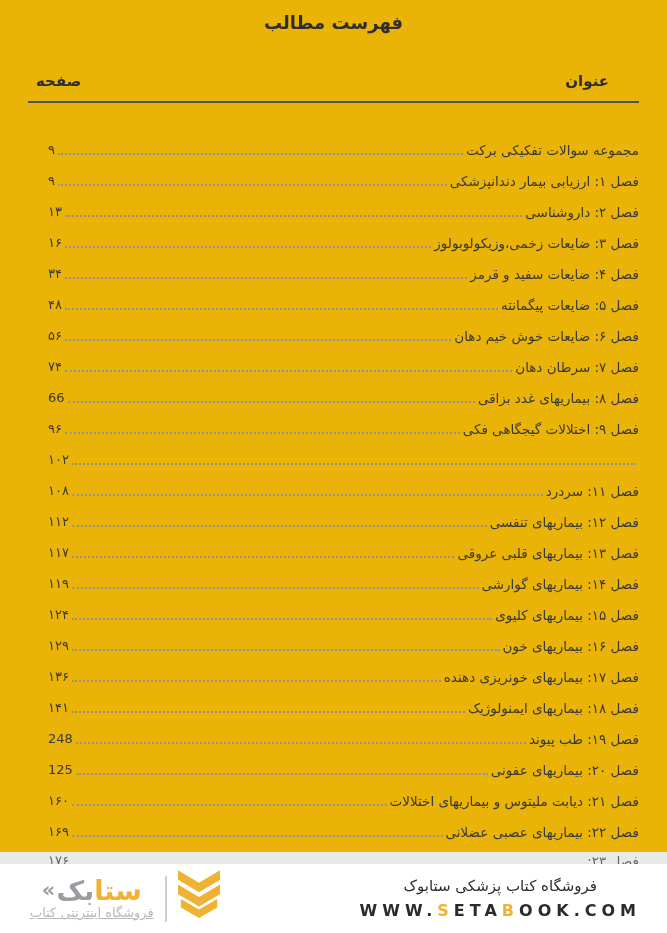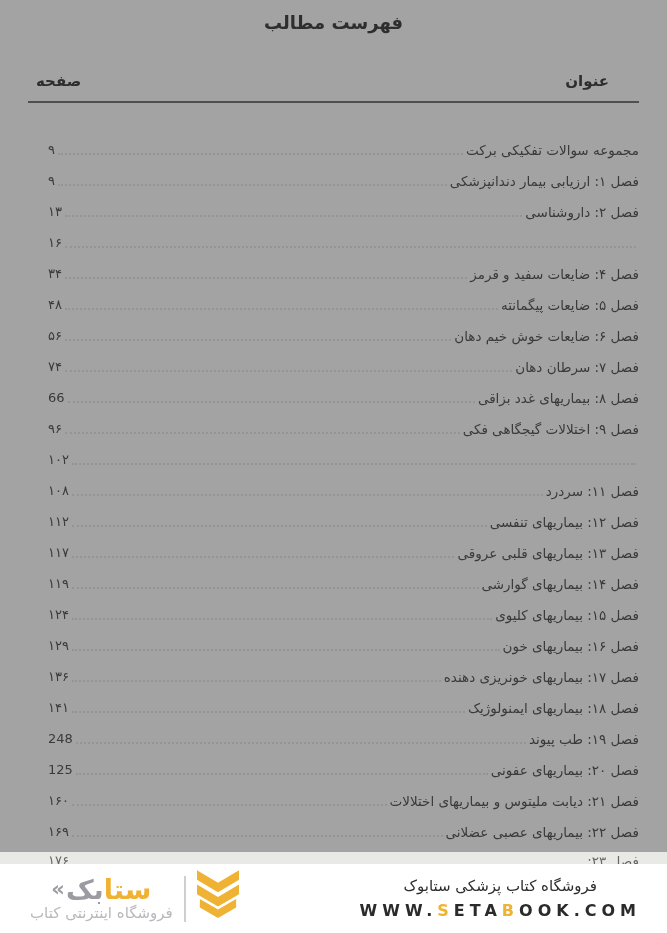--- a/index.html
+++ b/index.html
@@ -1,18 +1,18 @@
 <!DOCTYPE html>
 <html lang="fa"><head>
 <meta charset="utf-8">
 <style>
   html,body{margin:0;padding:0;}
   body{width:667px;height:933px;background:#fbfbf9;overflow:hidden;
        font-family:"DejaVu Sans", sans-serif;}
-  .page{position:relative;width:667px;height:933px;background:#a3a3a3;}
+  .page{position:relative;width:667px;height:933px;background:#eab308;}
 
   
   .doc-title{padding-top:12px;text-align:center;font-size:18px;font-weight:700;color:#2e2e2e;}
 
   
   .toc-head{position:absolute;top:72px;left:28px;right:28px;direction:rtl;
             display:flex;justify-content:space-between;align-items:flex-end;
             font-weight:700;font-size:15px;color:#2d2d2d;
             padding:0 30px 0 8px;box-sizing:border-box;}
   .rule{position:absolute;top:101px;left:28px;right:28px;border-top:2px solid #4f4f4f;}
@@ -34,21 +34,21 @@
   
   .footer{position:absolute;bottom:0;left:0;right:0;height:69px;background:#ffffff;
           display:flex;align-items:center;justify-content:space-between;
           padding:0 26px 0 30px;box-sizing:border-box;direction:ltr;}
   .logo{display:flex;align-items:center;gap:11px;}
   .wordmark-block{display:flex;flex-direction:column;align-items:center;}
   .wordmark{display:flex;align-items:center;font-weight:700;font-size:27px;line-height:1;}
   .wordmark .guill{color:#9b9ba1;font-size:21px;margin-right:1px;font-weight:700;}
   .wordmark .gray{color:#9b9ba1;}
   .wordmark .accent{color:#F0B232;}
-  .tagline{font-size:15px;color:#b8b8bd;margin-top:1px;direction:rtl;}
+  .tagline{font-size:13px;color:#b8b8bd;margin-top:1px;direction:rtl;text-decoration:underline;}
   .logo-divider{width:2px;height:46px;background:#cfcfd3;}
   .footer-right{display:flex;flex-direction:column;align-items:center;}
   .store-line{direction:rtl;font-size:15px;color:#2d2d2d;}
   .url{margin-top:6px;font-weight:700;font-size:16px;letter-spacing:5px;color:#2b2b2b;
        white-space:nowrap;}
   .url .accent{color:#F0B232;}
 </style>
 </head>
 <body>
 
@@ -73,20 +73,21 @@
       <span class="t">فصل ۱: ارزیابی بیمار دندانپزشکی</span>
       <span class="leader"></span>
       <span class="pg">۹</span>
     </div>
       <div class="toc-row">
       <span class="t">فصل ۲: داروشناسی</span>
       <span class="leader"></span>
       <span class="pg">۱۳</span>
     </div>
       <div class="toc-row">
+      <span class="t">فصل ۳: ضایعات زخمی،وزیکولوبولوز</span>
       <span class="leader"></span>
       <span class="pg">۱۶</span>
     </div>
       <div class="toc-row">
       <span class="t">فصل ۴: ضایعات سفید و قرمز</span>
       <span class="leader"></span>
       <span class="pg">۳۴</span>
     </div>
       <div class="toc-row">
       <span class="t">فصل ۵: ضایعات پیگمانته</span>

